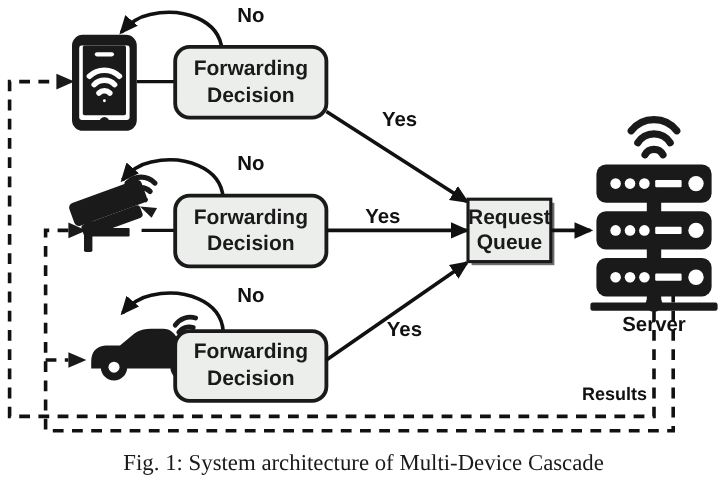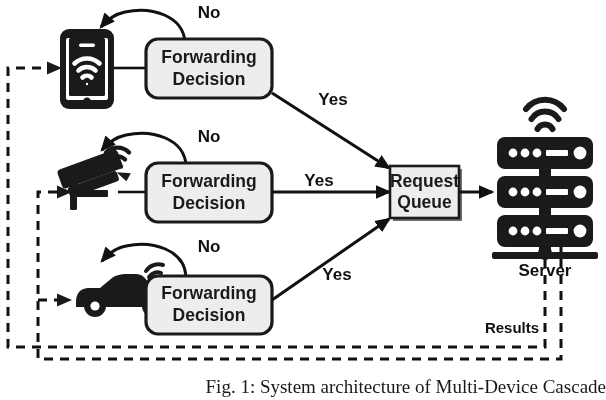--- a/index.html
+++ b/index.html
@@ -54,21 +54,21 @@
     font-weight: bold;
     font-size: 15px;
     fill: #111111;
     text-anchor: middle;
   }
   .caption {
     position: absolute;
     left: 0;
     top: 376px;
     width: 606px;
-    text-align: right;
+    text-align: center;
     font-family: "Liberation Serif", serif;
     font-size: 19px;
     color: #1a1a1a;
     white-space: nowrap;
     overflow: hidden;
   }
   .solid-edge {
     stroke: #111111;
     fill: none;
     stroke-width: 3;

